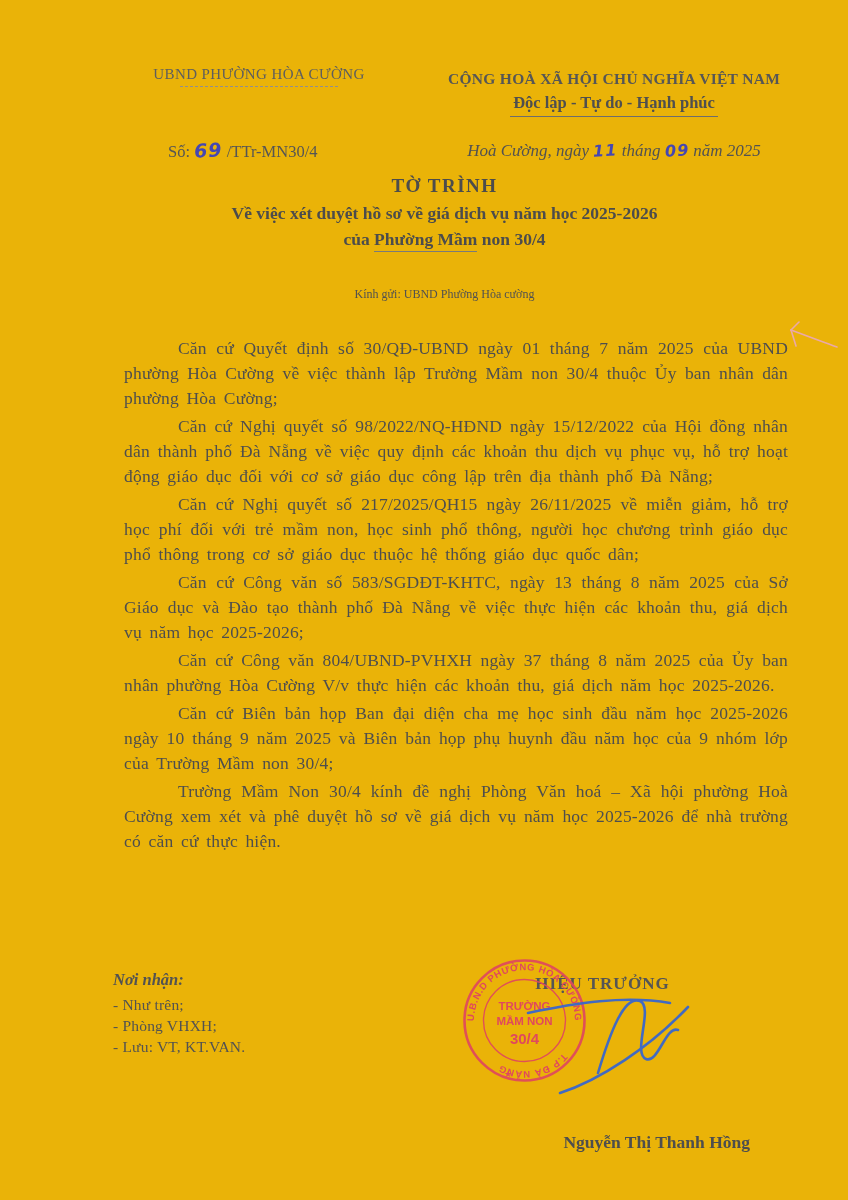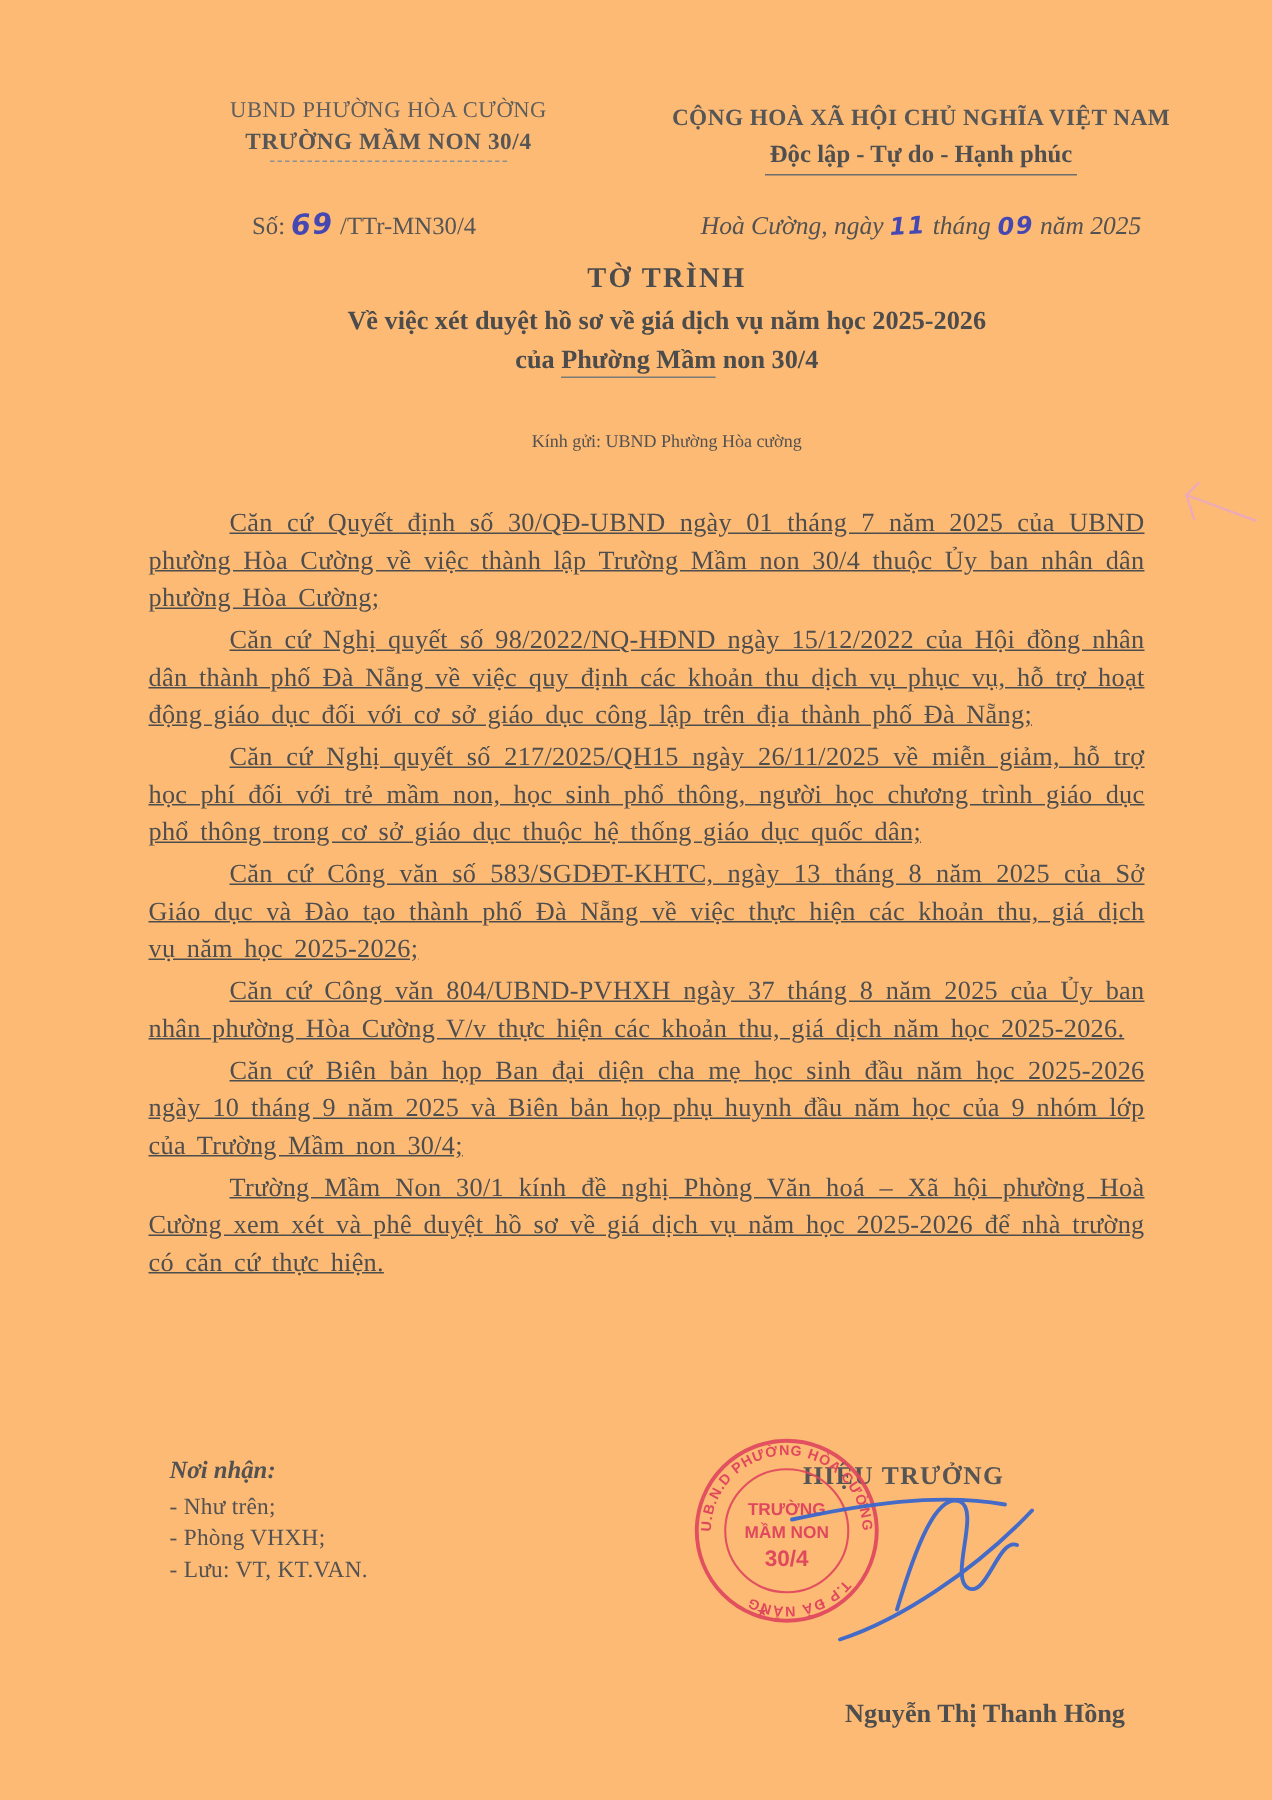--- a/index.html
+++ b/index.html
@@ -1,18 +1,18 @@
 <!DOCTYPE html>
 <html><head>
 <meta charset="utf-8">
 <style>
   html,body { margin:0; padding:0; background:#ffffff; }
   .page {
     position:relative; width:848px; height:1200px;
-    background:#fdba74; overflow:hidden;
+    background:#eab308; overflow:hidden;
     font-family:"Liberation Serif", serif;
     color:#4d4d4d;
   }
   
   .hdr-left { position:absolute; left:128px; top:66px; width:262px; text-align:center; }
   .org1 { font-size:15px; color:#5e5e5e; letter-spacing:.4px; }
   .org2 { font-size:15.5px; font-weight:bold; color:#565656; letter-spacing:.4px; margin-top:3px; }
   .org-underline { width:158px; border-bottom:1px dashed #8f8f8f; margin:3px auto 0; height:0; }
   .hdr-right { position:absolute; left:418px; top:70px; width:392px; text-align:center; }
   .nat1 { font-size:15.5px; font-weight:bold; color:#565656; letter-spacing:.3px; }
@@ -26,21 +26,21 @@
   .hand-no { font-size:19px; }
   .hand-date { font-size:16px; }
   
   .title-block { position:absolute; left:112px; top:175px; width:665px; text-align:center; color:#4c4c4c; }
   .t1 { font-size:19px; font-weight:bold; letter-spacing:1.5px; }
   .t2 { font-size:17.5px; font-weight:bold; margin-top:6px; }
   .t3 { font-size:17.5px; font-weight:bold; margin-top:5px; }
   .u-part { border-bottom:1px solid #7a7a7a; padding-bottom:2px; }
   .salutation { position:absolute; left:112px; top:287px; width:665px; text-align:center; font-size:12px; color:#515151; }
   
-  .bodytext { position:absolute; left:99px; top:336px; width:664px;text-decoration:underline; }
+  .bodytext { position:absolute; left:124px; top:336px; width:664px; }
   .bodytext p { margin:0 0 3px 0; text-align:justify; text-indent:54px;
                 font-size:17.5px; line-height:25px; color:#4e4e4e;
                 word-spacing:3px; letter-spacing:.2px; }
   
   .recipients { position:absolute; left:113px; top:970px; font-size:15.5px; color:#525252; }
   .recipients .rtitle { font-weight:bold; font-style:italic; font-size:16.5px; margin-bottom:4px; }
   .recipients .ritem { line-height:21px; letter-spacing:.2px; }
   .sig-title { position:absolute; left:515px; top:974px; width:175px; text-align:center;
                font-size:17px; font-weight:bold; letter-spacing:1px; color:#555; }
   .sig-name { position:absolute; left:470px; top:1132px; width:280px; text-align:right;
@@ -49,21 +49,20 @@
   .signature { position:absolute; left:520px; top:975px; width:190px; height:130px; }
   .pink-mark { position:absolute; left:783px; top:320px; width:62px; height:38px; }
 </style>
 </head>
 <body>
 
 <div class="page">
 
   <div class="hdr-left">
     <div class="org1">UBND PHƯỜNG HÒA CƯỜNG</div>
-    <div class="org2">TRƯỜNG MẦM NON 30/4</div>
     <div class="org-underline"></div>
   </div>
 
   <div class="hdr-right">
     <div class="nat1">CỘNG HOÀ XÃ HỘI CHỦ NGHĨA VIỆT NAM</div>
     <div><span class="nat2">Độc lập - Tự do - Hạnh phúc</span></div>
   </div>
 
   <div class="doc-no">
     <span>Số:</span>
@@ -87,21 +86,21 @@
 
   <div class="salutation">Kính gửi: UBND Phường Hòa cường</div>
 
   <div class="bodytext">
     <p>Căn cứ Quyết định số 30/QĐ-UBND ngày 01 tháng 7 năm 2025 của UBND phường Hòa Cường về việc thành lập Trường Mầm non 30/4 thuộc Ủy ban nhân dân phường Hòa Cường;</p>
     <p>Căn cứ Nghị quyết số 98/2022/NQ-HĐND ngày 15/12/2022 của Hội đồng nhân dân thành phố Đà Nẵng về việc quy định các khoản thu dịch vụ phục vụ, hỗ trợ hoạt động giáo dục đối với cơ sở giáo dục công lập trên địa thành phố Đà Nẵng;</p>
     <p>Căn cứ Nghị quyết số 217/2025/QH15 ngày 26/11/2025 về miễn giảm, hỗ trợ học phí đối với trẻ mầm non, học sinh phổ thông, người học chương trình giáo dục phổ thông trong cơ sở giáo dục thuộc hệ thống giáo dục quốc dân;</p>
     <p>Căn cứ Công văn số 583/SGDĐT-KHTC, ngày 13 tháng 8 năm 2025 của Sở Giáo dục và Đào tạo thành phố Đà Nẵng về việc thực hiện các khoản thu, giá dịch vụ năm học 2025-2026;</p>
     <p>Căn cứ Công văn 804/UBND-PVHXH ngày 37 tháng 8 năm 2025 của Ủy ban nhân phường Hòa Cường V/v thực hiện các khoản thu, giá dịch năm học 2025-2026.</p>
     <p>Căn cứ Biên bản họp Ban đại diện cha mẹ học sinh đầu năm học 2025-2026 ngày 10 tháng 9 năm 2025 và Biên bản họp phụ huynh đầu năm học của 9 nhóm lớp của Trường Mầm non 30/4;</p>
-    <p>Trường Mầm Non 30/1 kính đề nghị Phòng Văn hoá – Xã hội phường Hoà Cường xem xét và phê duyệt hồ sơ về giá dịch vụ năm học 2025-2026 để nhà trường có căn cứ thực hiện.</p>
+    <p>Trường Mầm Non 30/4 kính đề nghị Phòng Văn hoá – Xã hội phường Hoà Cường xem xét và phê duyệt hồ sơ về giá dịch vụ năm học 2025-2026 để nhà trường có căn cứ thực hiện.</p>
   </div>
 
   <div class="recipients">
     <div class="rtitle">Nơi nhận:</div>
     <div class="ritem">- Như trên;</div>
     <div class="ritem">- Phòng VHXH;</div>
     <div class="ritem">- Lưu: VT, KT.VAN.</div>
   </div>
 
   <div class="sig-title">HIỆU TRƯỞNG</div>

